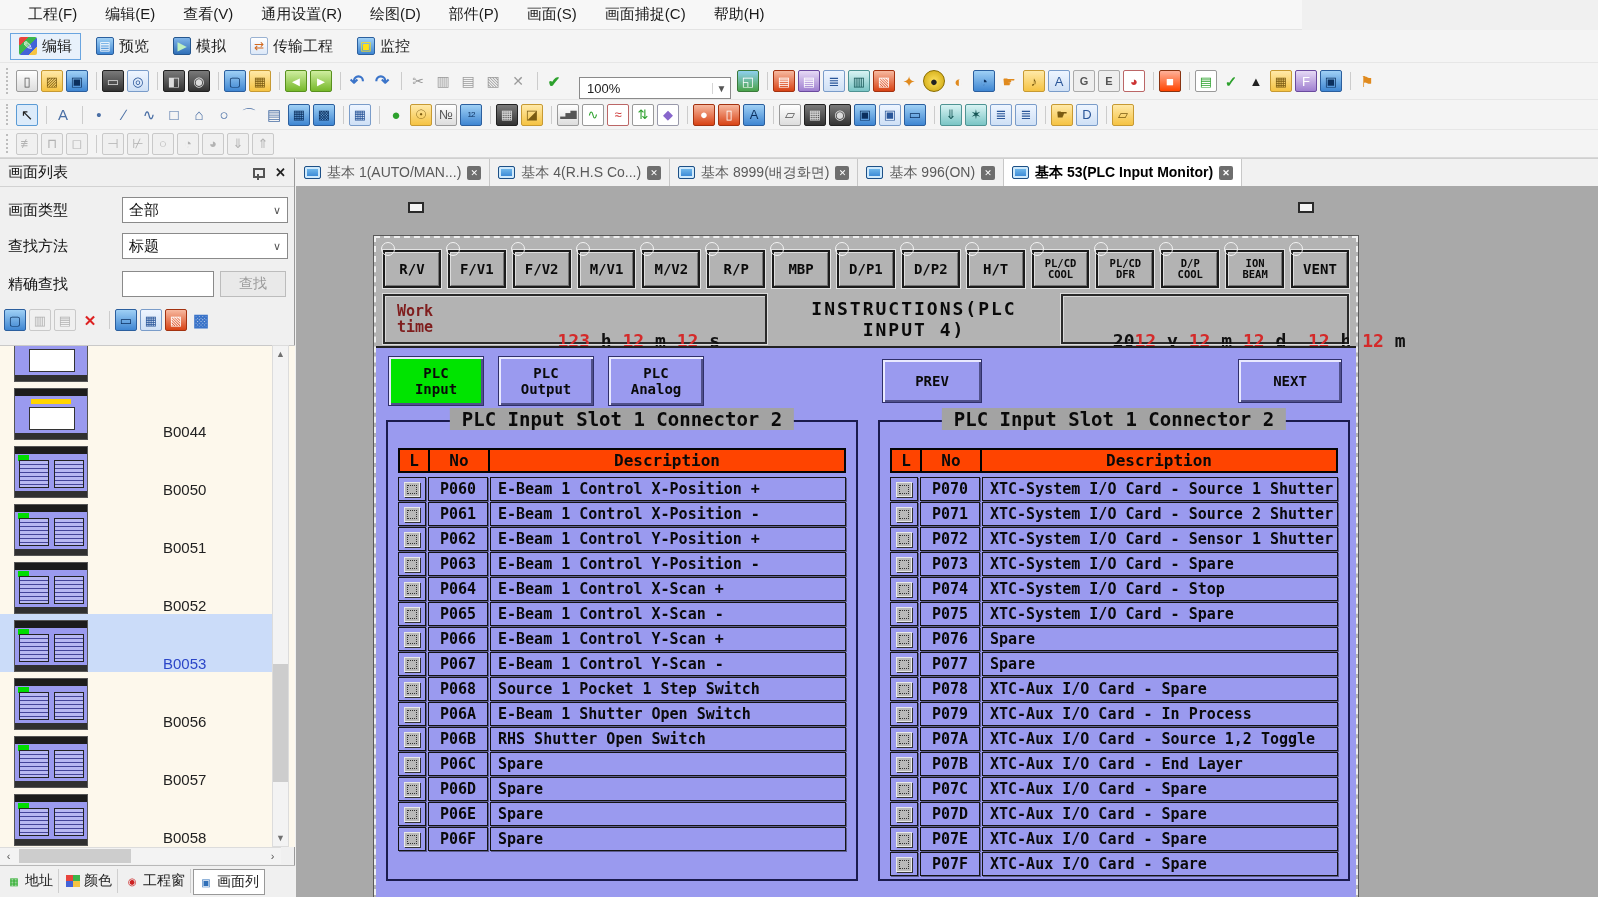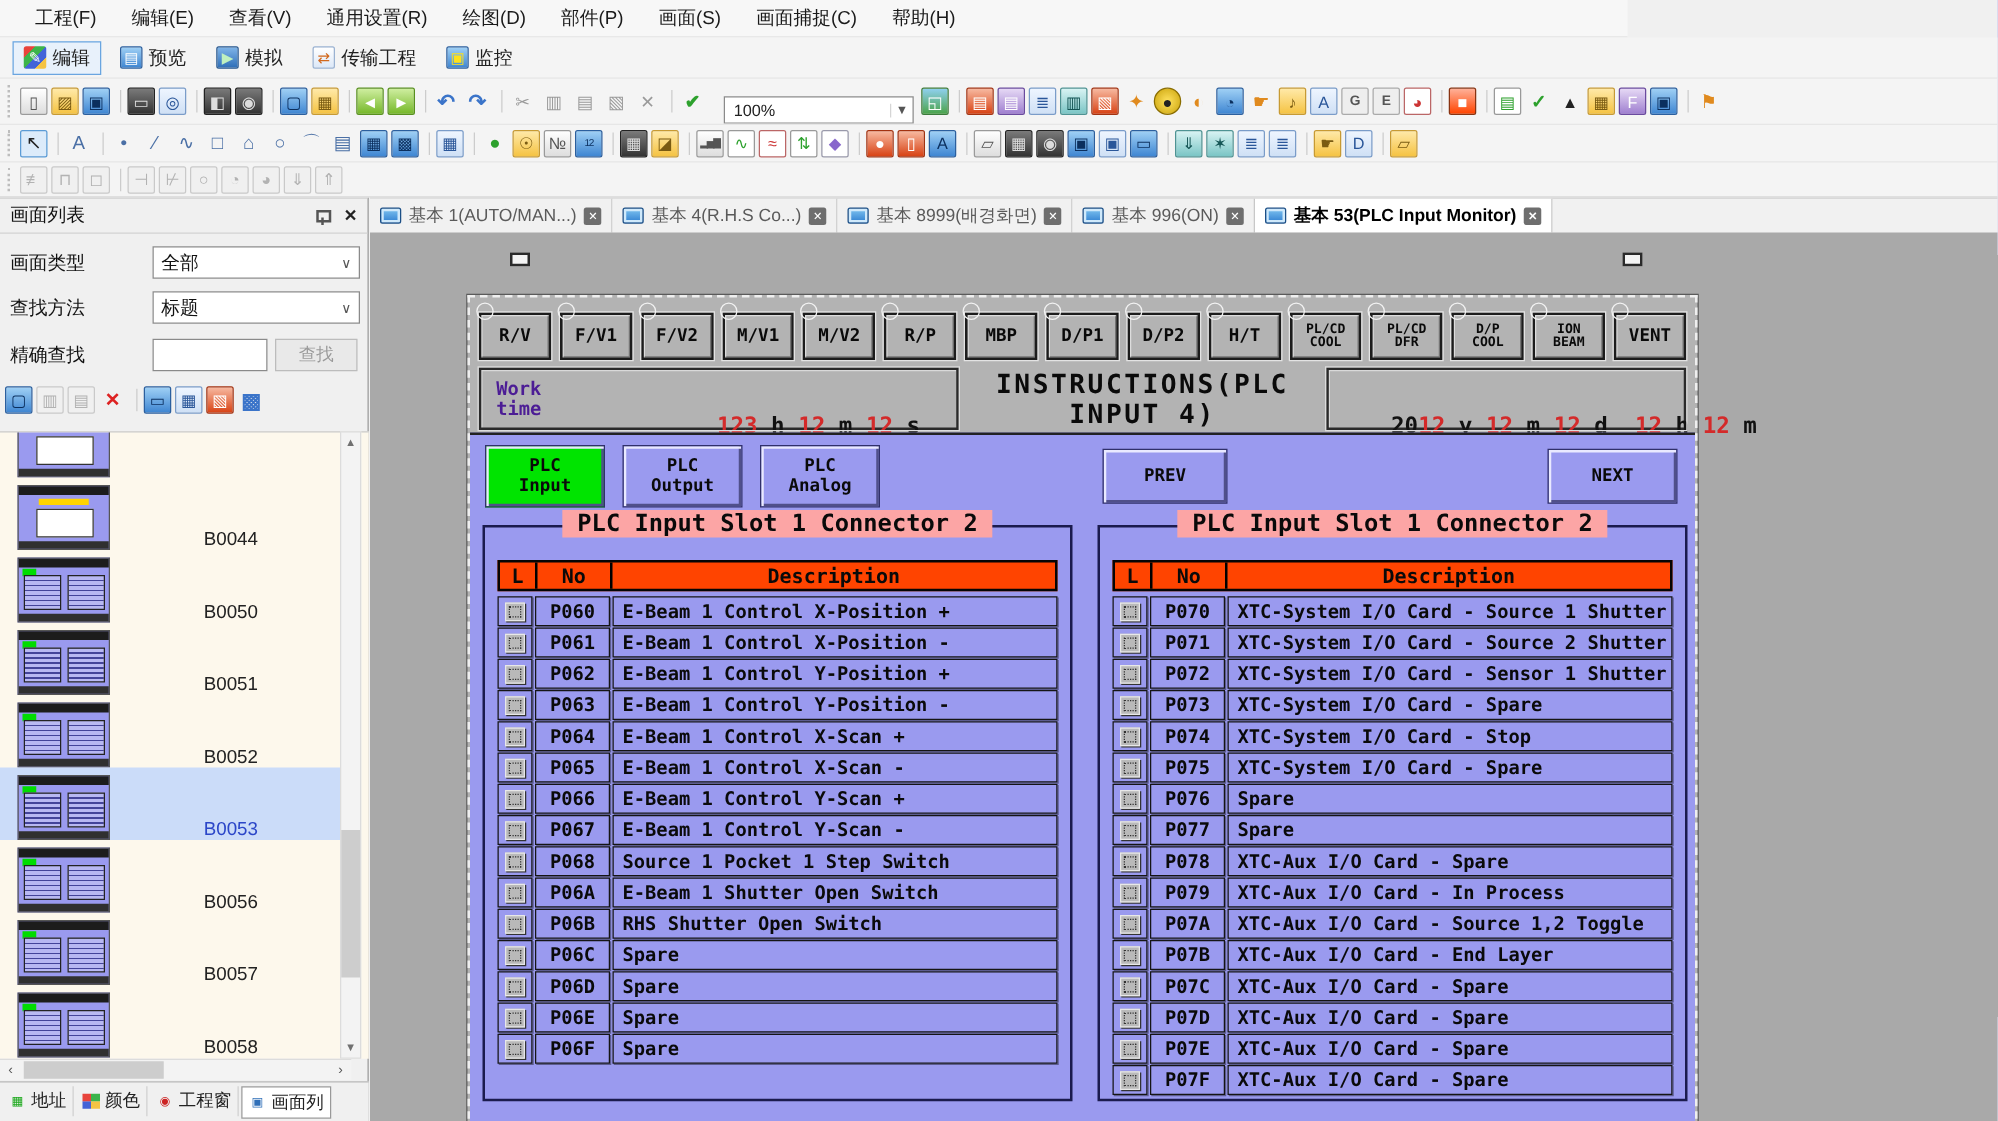--- a/index.html
+++ b/index.html
@@ -148,38 +148,38 @@
     box-shadow:inset 1px 1px 0 rgba(255,255,255,.55), inset -1px -1px 0 rgba(0,0,0,.35); position:relative;
     text-align:center; padding:0; }
   .pbtn.small2 { font-size:10.5px; }
   .pbtn::before { content:""; position:absolute; width:12px; height:12px; border:1px solid #f2f2f2;
     border-radius:50%; top:-10px; left:-4px; }
   .workrow { height:54px; display:flex; align-items:center; padding:0 7px; gap:8px; }
   .wt-panel, .dt-panel { height:50px; background:#b3b3b3; border:2px solid #2a2a2a; outline:1px solid #dcdcdc;
     display:flex; align-items:center; box-shadow:inset 1px 1px 0 rgba(255,255,255,.5); }
   .wt-panel { width:384px; padding:0 12px; }
   .dt-panel { width:288px; justify-content:center; }
-  .wt-label { font-family:"DejaVu Sans Mono", monospace; font-weight:bold; font-size:15px; color:#4c1d95;
-    white-space:pre-line; line-height:1.1; margin-right:32px; }
+  .wt-label { font-family:"DejaVu Sans Mono", monospace; font-weight:bold; font-size:15px; color:#7f1d1d;
+    white-space:pre-line; line-height:1.1; margin-right:16px; }
   .segs { font-family:"DejaVu Sans Mono", monospace; font-weight:bold; font-size:18px; white-space:pre; }
   .segs .red { color:#d42a2a; } .segs .blk { color:#111; }
   .scr-title { flex:1; text-align:center; font-family:"DejaVu Sans Mono", monospace; font-weight:bold;
-    font-size:21px; letter-spacing:2px; color:#0a0a0a; }
+    font-size:18px; letter-spacing:2px; color:#0a0a0a; }
   .lav { position:relative; height:calc(100% - 112px); background:#9a9aef; border-top:2px solid #222; }
   .navbtn { position:absolute; top:8px; height:50px; background:#9a9aef; border:1px solid #30306a;
     box-shadow:inset 2px 2px 0 #e9e9ff, inset -2px -2px 0 #50508a; font-family:"DejaVu Sans Mono", monospace;
     font-weight:bold; font-size:14px; color:#0a0a0a; white-space:pre-line; line-height:1.15; }
   .nb-input { left:12px; width:96px; background:#00e400; }
   .nb-output { left:122px; width:96px; }
   .nb-analog { left:232px; width:96px; }
   .nb-prev { left:506px; width:100px; height:44px; top:11px; }
   .nb-next { right:14px; width:104px; height:44px; top:11px; }
   .gbox { position:absolute; top:72px; width:472px; height:461px; border:2px solid #1b1b4e; }
   .gbox.gleft { left:10px; } .gbox.gright { left:502px; }
-  .legend { position:absolute; top:-14px; left:50%; transform:translateX(-50%); background:#fca5a5;
+  .legend { position:absolute; top:-14px; left:50%; transform:translateX(-50%); background:#a3a3a3;
     padding:0 12px; font-family:"DejaVu Sans Mono", monospace; font-weight:bold; font-size:19px;
     color:#0a0a0a; white-space:nowrap; }
   .thead { display:flex; height:25px; margin:26px 10px 4px; background:#ff4400; border:2px solid #050505;
     font-family:"DejaVu Sans Mono", monospace; font-weight:bold; font-size:16px; color:#0a0a0a; }
   .thead span { display:flex; align-items:center; justify-content:center; }
   .th-l { width:30px; border-right:2px solid #000; }
   .th-no { width:60px; border-right:2px solid #000; }
   .th-desc { flex:1; }
   .trows { display:flex; flex-direction:column; gap:1px; margin:0 10px; }
   .trow { display:flex; gap:2px; height:24px; font-family:"DejaVu Sans Mono", monospace; font-weight:bold;

